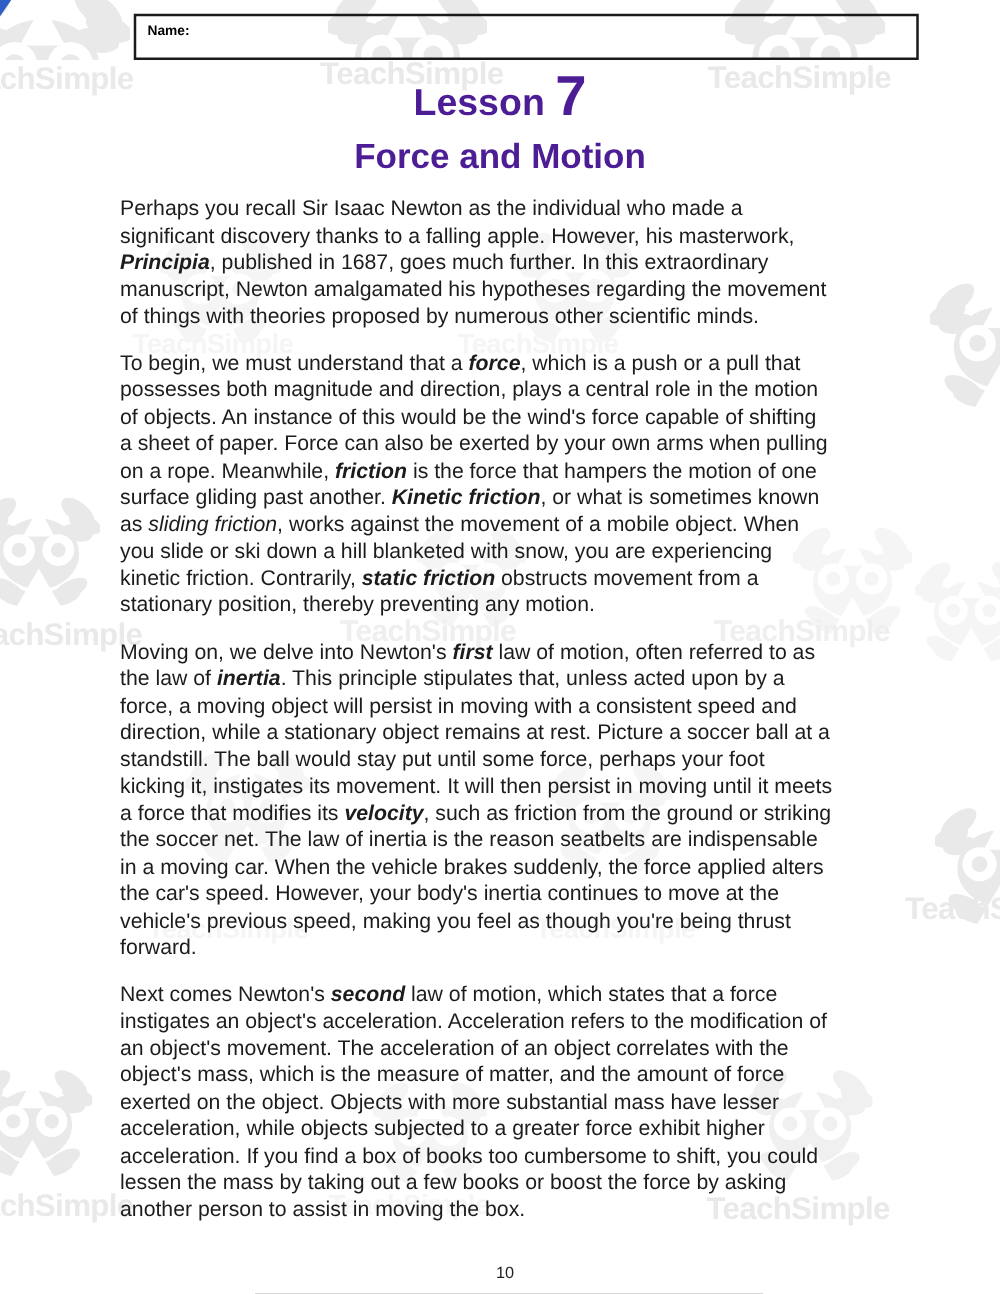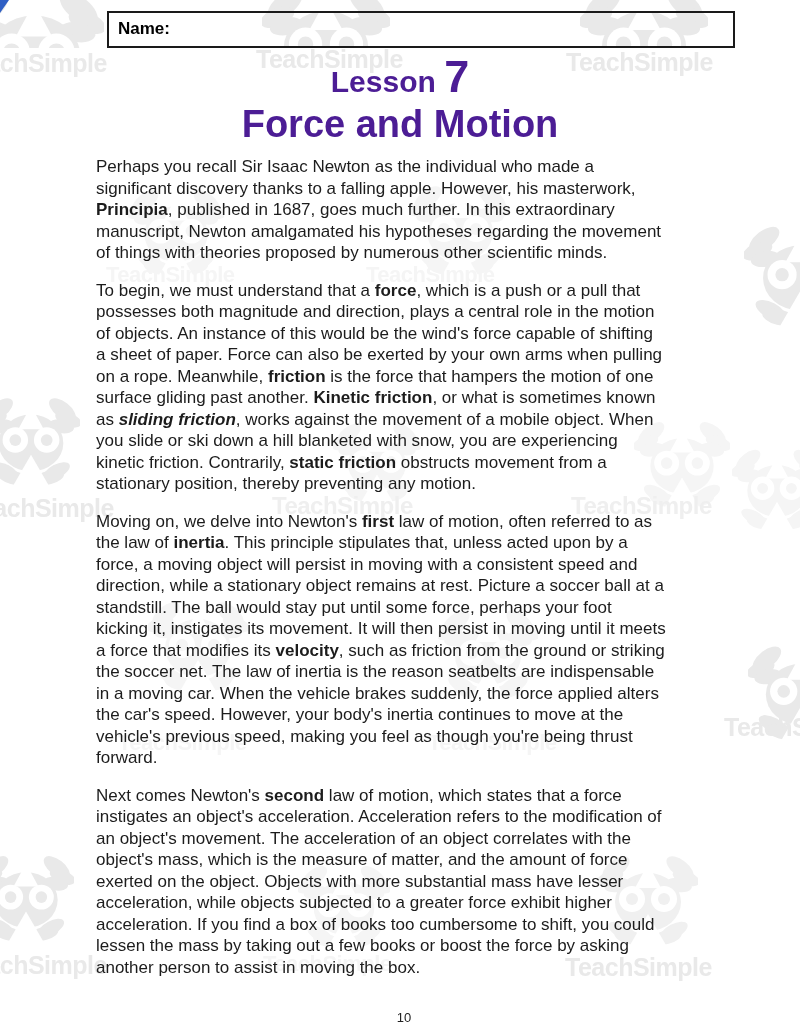--- a/index.html
+++ b/index.html
@@ -27,32 +27,32 @@
   .corner{
     position:absolute;left:0;top:0;width:0;height:0;
     border-top:13px solid #2f5fc4;border-right:9px solid transparent;
   }
   
   .namebox{
     position:absolute;left:107px;top:11px;width:624px;height:33px;
     border:2px solid #1a1a1a;background:transparent;z-index:5;
   }
   .namebox .lbl{
-    display:block;margin:6px 0 0 9px;font-size:17px;font-weight:bold;color:#000;
+    display:block;margin:6px 0 0 9px;font-size:11px;font-weight:bold;color:#000;
   }
   .titleblock{position:absolute;left:0;top:54px;width:100%;text-align:center;color:#4c1d95;z-index:4;}
   .t1{font-size:30px;font-weight:bold;line-height:46px;}
   .t1 .num{font-size:45px;}
-  .t2{font-size:38px;font-weight:bold;line-height:38px;}
+  .t2{font-size:28px;font-weight:bold;line-height:38px;}
   .body-text{position:absolute;left:96px;top:156px;width:690px;z-index:4;}
   p.para{
     margin:0 0 16px 0;font-size:17px;line-height:21.5px;color:#1c1c1c;
   }
-  p.para b{font-weight:bold;}
-  p.para i{font-style:italic;font-weight:bold;}
+  p.para b{font-weight:bold;font-style:italic;}
+  p.para i{font-style:italic;}
   .pagenum{
     position:absolute;left:4px;top:1010px;width:100%;text-align:center;
     font-size:13px;color:#222;z-index:4;
   }
 </style>
 </head>
 <body>
 
 <div class="page">
 

